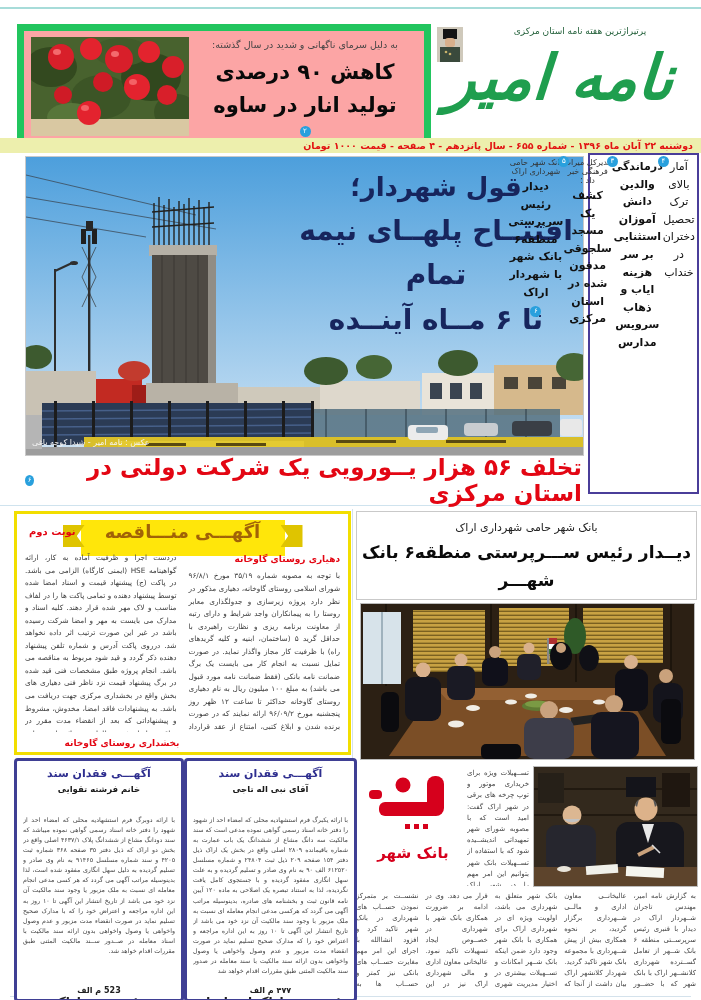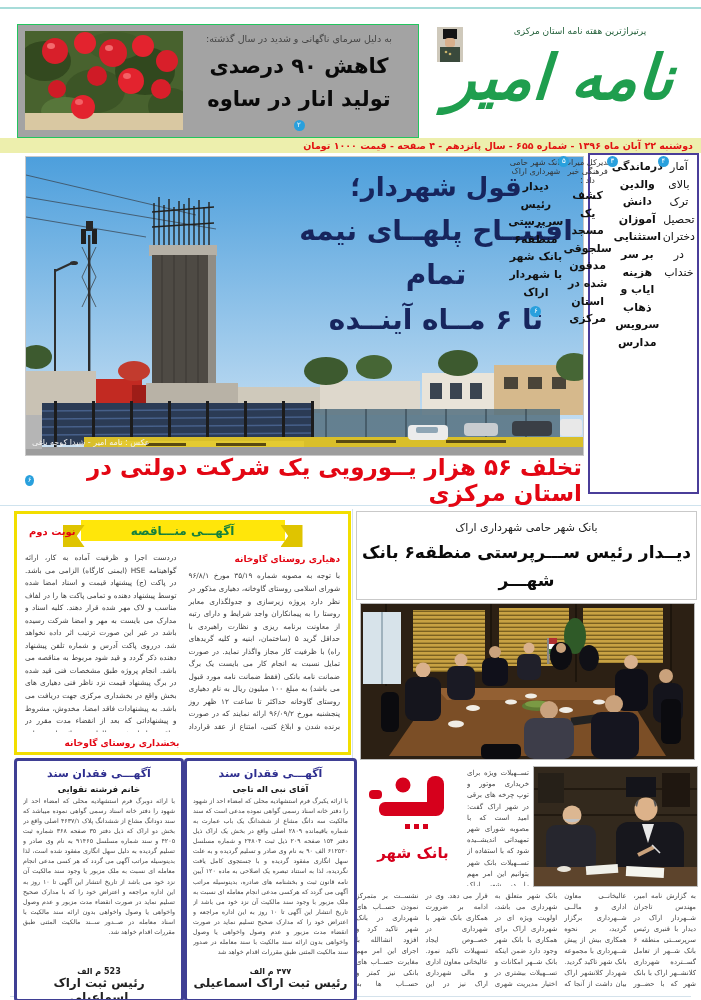--- a/index.html
+++ b/index.html
@@ -6,21 +6,21 @@
   body{width:701px;height:1000px;position:relative;overflow:hidden;
        font-family:"DejaVu Sans",sans-serif;direction:rtl;}
   .abs{position:absolute;}
   
   .topline{top:7px;left:0;right:0;height:2px;background:#a7dcd9;}
   .hline2{top:505px;left:0;right:0;height:1px;background:#cfe3ee;}
   .vline-mid{left:352px;top:509px;width:1px;height:487px;background:#d4e2ec;}
   .botline{top:996px;left:10px;right:10px;height:1px;background:#d4e2ec;}
 
   
-  .pomBox{left:17px;top:24px;width:400px;height:112px;border:1px solid #22c55e;background:#a3a3a3;}
+  .pomBox{left:17px;top:24px;width:400px;height:112px;border:7px solid #22c55e;background:#fca5a5;}
   .pomPhoto{left:7px;top:6px;width:158px;height:99px;}
   .pomText{right:8px;top:8px;width:222px;text-align:center;}
   .pomKicker{font-size:9.5px;color:#444;margin-bottom:6px;}
   .pomTitle{font-size:21px;font-weight:bold;color:#0a0a0a;line-height:1.55;}
   .dot{display:inline-block;width:11px;height:11px;border-radius:50%;background:#29a0dd;
        color:#fff;font-size:7px;line-height:11px;text-align:center;vertical-align:middle;}
 
   
   .tagline{left:495px;top:26px;width:170px;text-align:center;font-size:9px;color:#23603a;}
   .portrait{left:437px;top:27px;width:26px;height:35px;}
@@ -45,22 +45,22 @@
   .sbKicker{font-size:8px;color:#333;margin-bottom:2px;}
   .sep{position:relative;border-top:1px solid #9a9a9a;width:72%;margin:3px auto;}
   .sep .dot{position:absolute;top:-6px;right:50%;margin-right:-6px;}
 
   
   .redHead{left:25px;top:459px;width:557px;height:42px;display:flex;align-items:center;justify-content:center;gap:8px;}
   .redHead .txt{font-size:23px;font-weight:bold;color:#e30613;text-align:right;}
 
   
   .tender{left:14px;top:511px;width:331px;height:238px;border:3px solid #f2de00;background:#fff;overflow:hidden;}
-  .ribbon{position:absolute;top:6px;left:50%;transform:translateX(-50%);width:204px;height:21px;background:#ffe60a;
-          text-align:center;font-size:12px;font-weight:bold;color:#15803d;line-height:23px;}
+  .ribbon{position:absolute;top:6px;left:50%;transform:translateX(-50%);width:204px;height:36px;background:#ffe60a;
+          text-align:center;font-size:18px;font-weight:bold;color:#a16207;line-height:23px;}
   .ribbon::before,.ribbon::after{content:"";position:absolute;top:5px;width:22px;height:22px;background:#dfc400;z-index:-1;}
   .ribbon::before{right:-18px;clip-path:polygon(0 0,100% 0,100% 100%,0 100%,35% 50%);}
   .ribbon::after{left:-18px;clip-path:polygon(0 0,100% 0,65% 50%,100% 100%,0 100%);}
   .tenderNote{position:absolute;left:12px;top:12px;font-size:10px;font-weight:bold;color:#e30613;}
   .tenderCols{position:absolute;top:38px;right:8px;left:8px;bottom:20px;column-count:2;column-gap:12px;
               font-size:7.3px;line-height:1.72;text-align:justify;color:#3c3c3c;overflow:hidden;}
   .tenderHead{color:#e30613;font-weight:bold;font-size:9px;margin-bottom:3px;}
   .tenderSig{position:absolute;bottom:4px;left:30px;width:150px;text-align:center;
              font-size:9px;font-weight:bold;color:#e30613;}
 
@@ -78,21 +78,21 @@
   .photo2{left:533px;top:766px;width:163px;height:119px;border:1px solid #bbb;overflow:hidden;}
   .colsBottom{left:356px;top:891px;width:340px;height:103px;column-count:5;column-gap:7px;
               font-size:6.8px;line-height:1.62;text-align:justify;color:#444;overflow:hidden;}
 
   
   .deed{top:758px;width:152px;height:230px;border:3px solid #3f3f94;border-radius:4px;background:#fff;
         padding:4px 6px;overflow:hidden;text-align:center;}
   .deedL{left:14px;}
   .deedR{left:184px;width:155px;}
   .deedHead{font-size:11px;font-weight:bold;color:#2e2e8f;margin:2px 0 4px;}
-  .deedName{font-size:8.5px;font-weight:bold;color:#1a1a1a;margin-bottom:2px;}
+  .deedName{font-size:8.5px;font-weight:bold;color:#1a1a1a;margin-bottom:21px;}
   .deedBody{font-size:6.3px;line-height:1.6;text-align:justify;color:#444;height:168px;overflow:hidden;}
   .deedRef{font-size:8px;font-weight:bold;color:#222;margin-top:3px;}
   .deedSigner{font-size:12px;font-weight:bold;color:#222;}
 </style>
 </head>
 <body>
 
 <div class="abs topline"></div>
 <div class="abs hline2"></div>
 <div class="abs vline-mid"></div>

